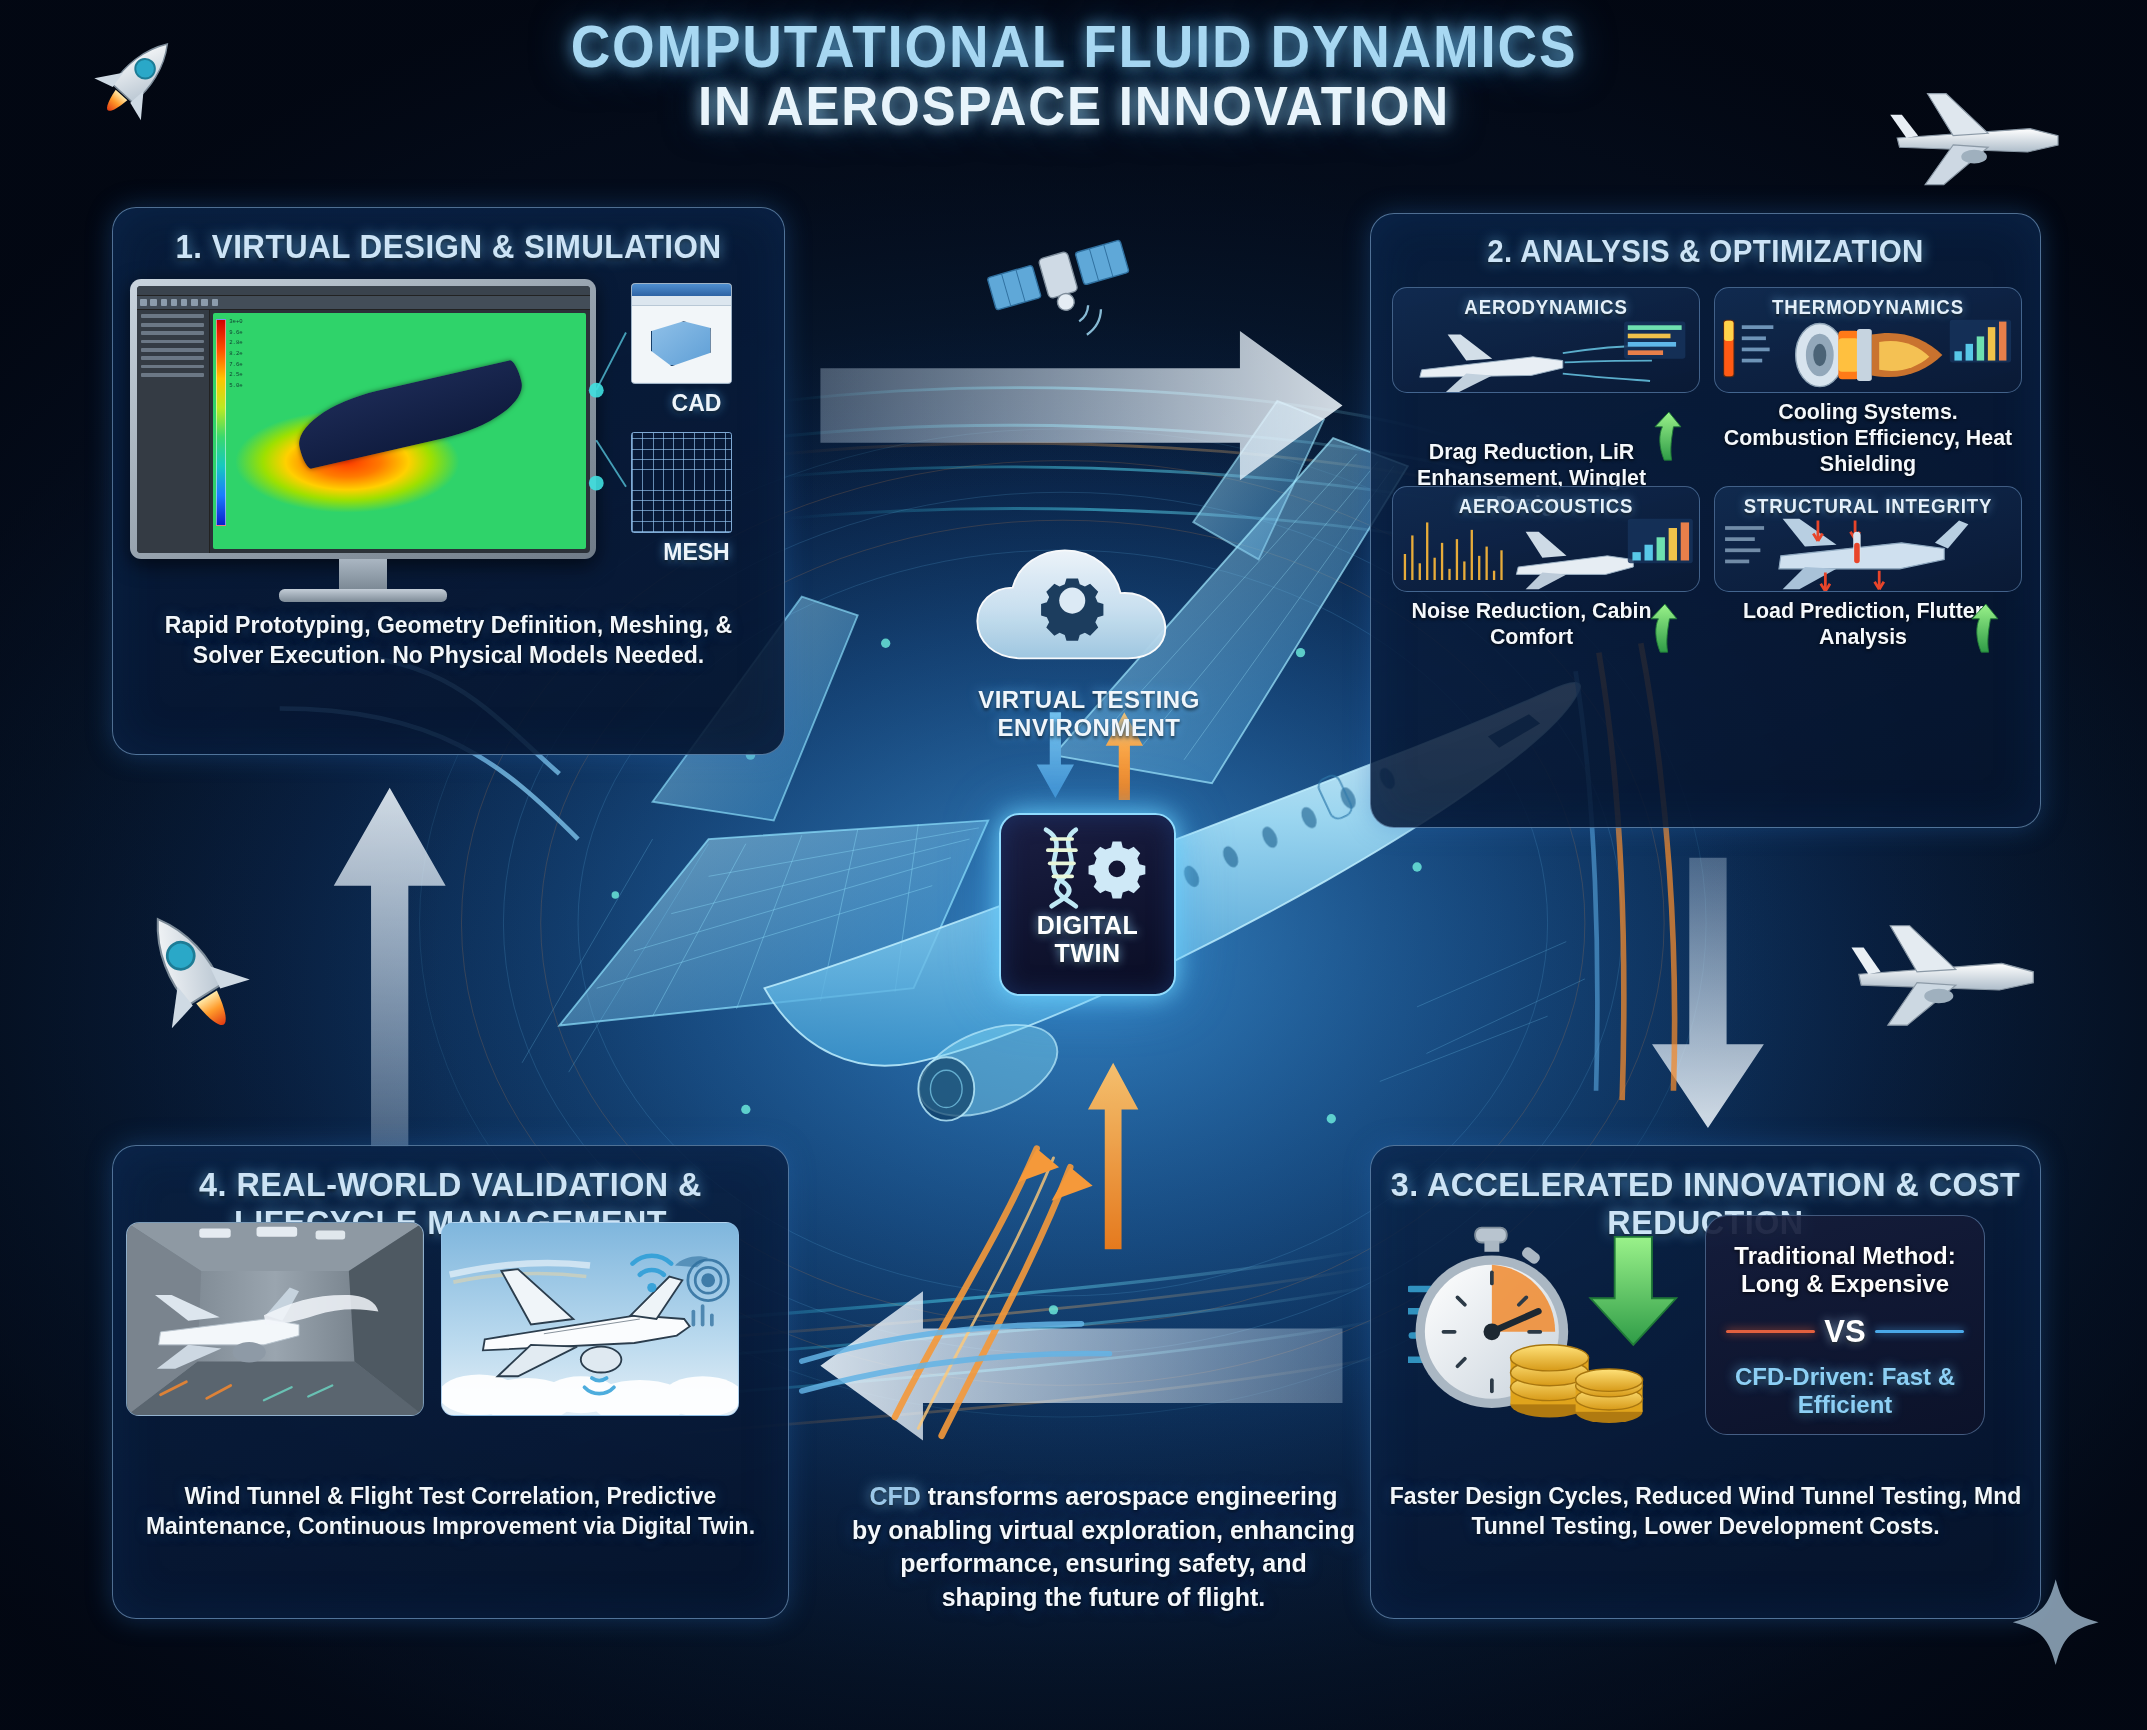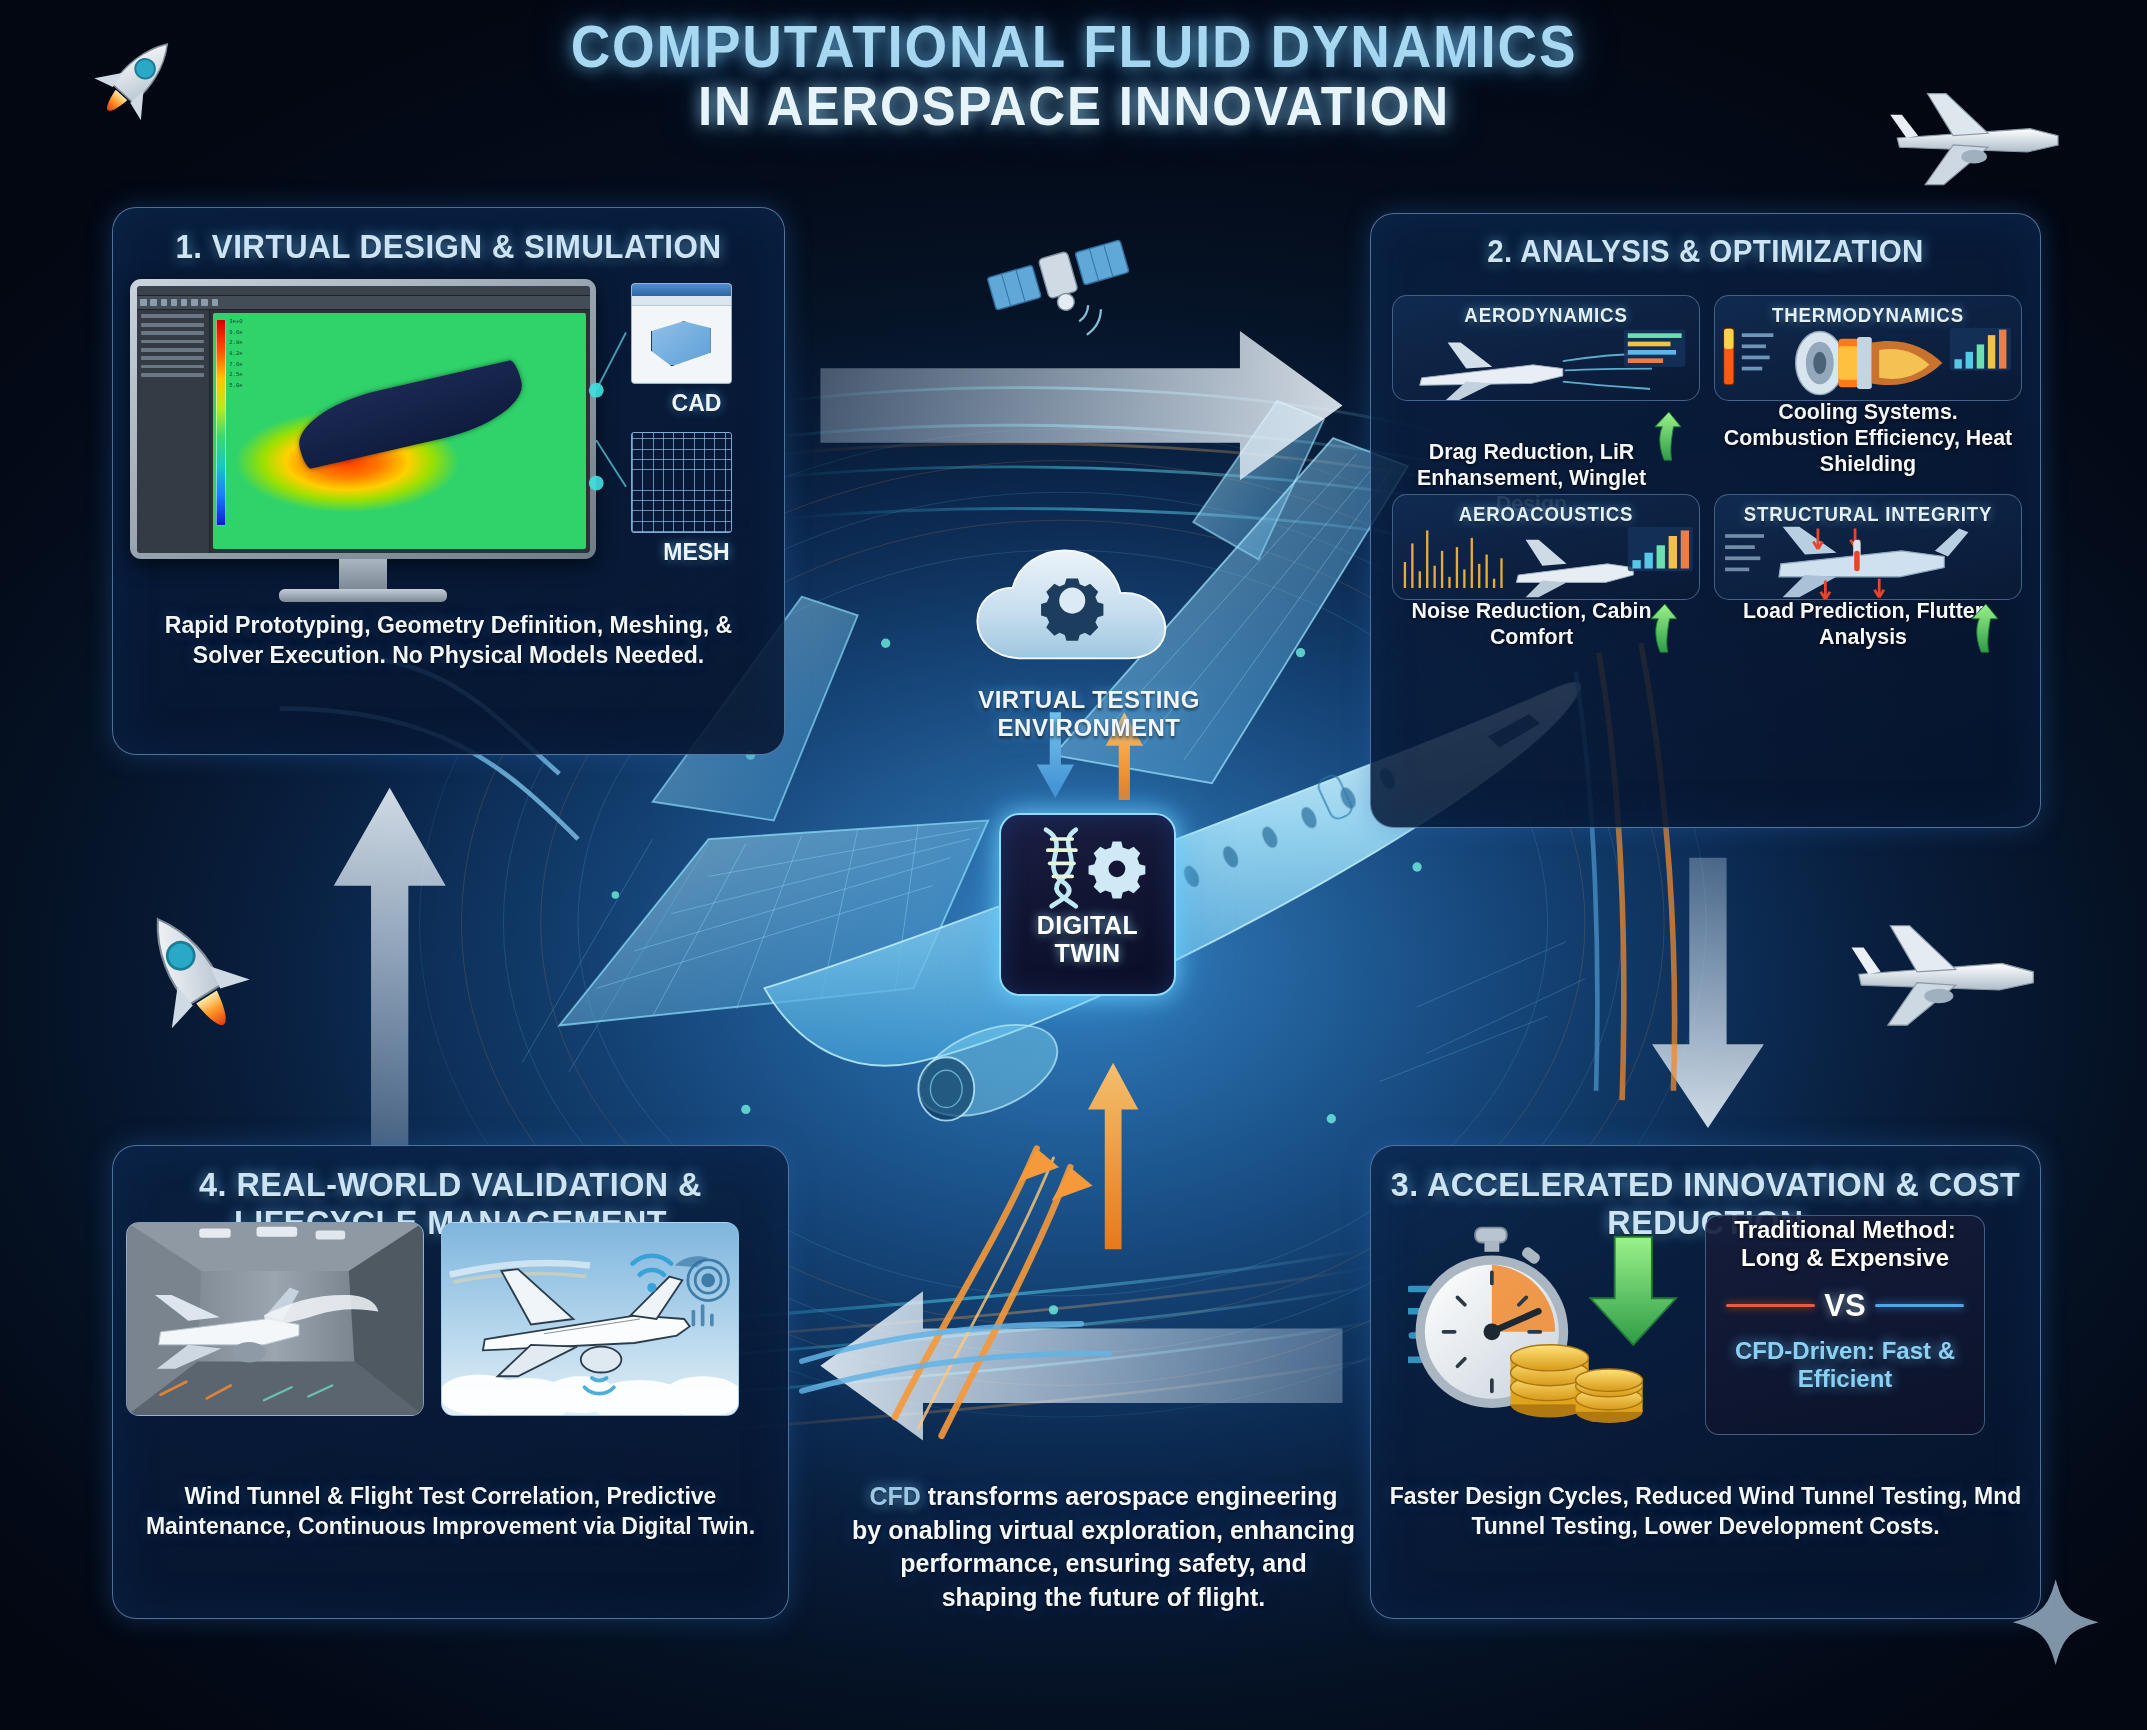--- a/index.html
+++ b/index.html
@@ -94,21 +94,20 @@
   #panel4 .panel-title { font-size: 34px; padding-top: 18.6px; }
   #panel4 .panel-caption { font-size: 23px; position:absolute; left:13px; right:13px; top: 336px; }
 
   
   .subbox {
     position: absolute;
     border: 1.9px solid rgba(130,175,225,0.45);
     border-radius: 15px;
     background: linear-gradient(165deg, rgba(18,44,82,0.9), rgba(10,26,54,0.95));
     overflow: hidden;
-    margin-top: 8px;
   }
   .subbox-title {
     text-align: center;
     font-size: 19.6px;
     font-weight: bold;
     letter-spacing: 0.9px;
     color: #e4f0fa;
     text-shadow: 0 0 9.3px rgba(120,190,240,0.7), 0 1.9px 2.8px rgba(0,0,0,0.8);
     padding-top: 7.5px;
     transform: scaleX(0.95);
@@ -197,23 +196,23 @@
 
   
   .img4 { position:absolute; top:76px; width:298px; height:194px; border-radius:13px;
           border:1.9px solid rgba(150,195,235,.6); overflow:hidden; }
   .wt { left:13px; background: linear-gradient(180deg,#8f9aa3 0%,#6f7b85 40%,#525d66 100%); }
   .ft { left:328px; background: linear-gradient(180deg,#7fb6dd 0%,#aed4ec 55%,#dceaf5 100%); }
 
   
   .vs-box {
     position:absolute; left:334px; top:69px; width:280px; height:220px;
-    border-radius:14px; border:0.9px solid rgba(130,175,225,.45);
+    border-radius:22px; border:0.9px solid rgba(130,175,225,.45);
     background: linear-gradient(165deg, rgba(22,30,60,.92), rgba(12,18,42,.95));
-    padding-top:0;
+    padding-top:26px;
   }
   .vs-trad { text-align:center; font-size:24px; font-weight:bold; color:#fdfdfe; line-height:1.18;
              text-shadow:0 0.9px 3.7px rgba(0,0,0,.9); }
   .vs-row { display:flex; align-items:center; justify-content:center; gap:9.3px; margin:15px 0 13px; }
   .vs-line-l { width:89px; height:3.7px; background:#e2603f; box-shadow:0 0 8.4px rgba(230,90,50,.9); border-radius:1.9px;}
   .vs-line-r { width:89px; height:3.7px; background:#4aa8e8; box-shadow:0 0 8.4px rgba(70,160,230,.9); border-radius:1.9px;}
   .vs-word { font-size:31px; font-weight:bold; color:#fff; text-shadow:0 0 9.3px rgba(180,220,255,.7),0 1.9px 3.7px rgba(0,0,0,.9); }
   .vs-cfd { text-align:center; font-size:24px; font-weight:bold; color:#8dd0f5; line-height:1.18;
             text-shadow:0 0 11.2px rgba(100,190,245,.85),0 1.9px 3.7px rgba(0,0,0,.85); }
 

